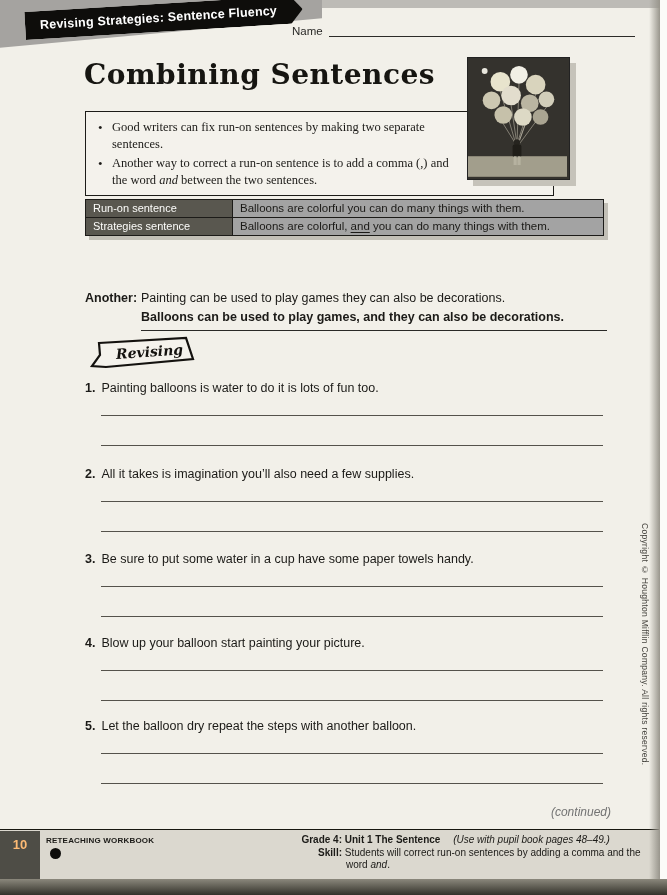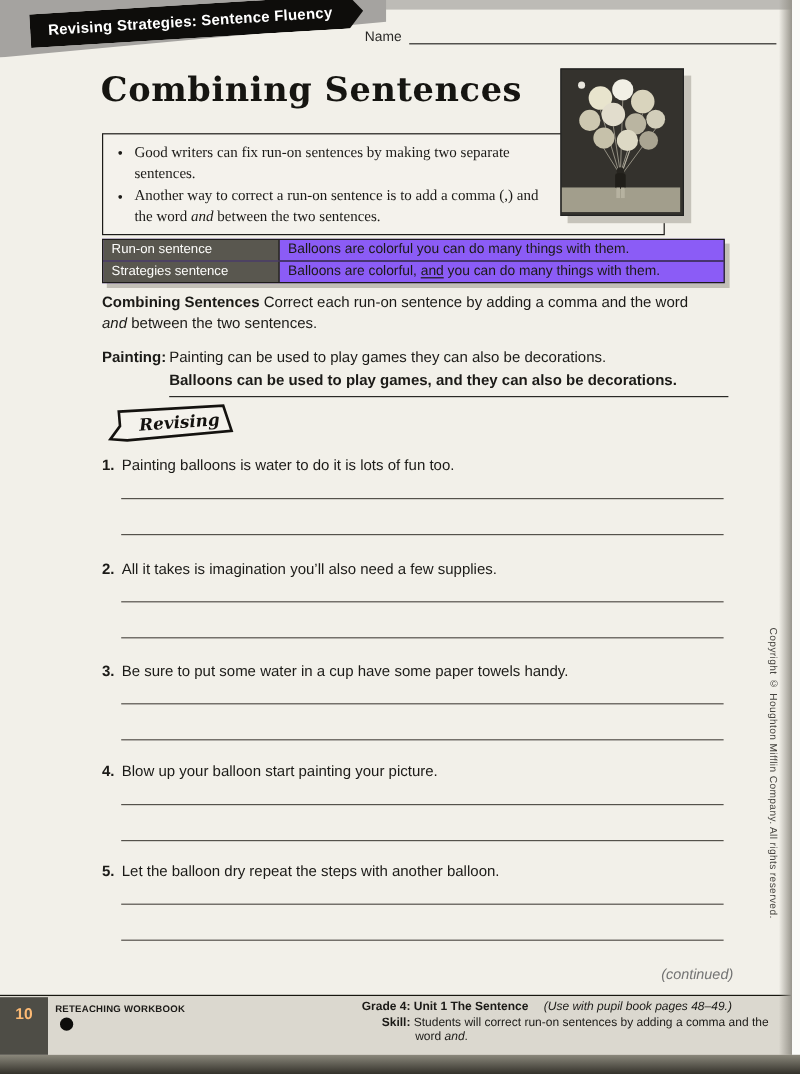--- a/index.html
+++ b/index.html
@@ -15,36 +15,36 @@
     background:linear-gradient(to right,rgba(170,168,160,0),#98958c);}
   .right-white{position:absolute;left:660px;top:0;width:7px;height:879px;background:#fbfbf8;}
   .bottom-strip{position:absolute;left:0;top:879px;width:667px;height:16px;
     background:linear-gradient(#8b887c,#33312a);}
   
   .banner{position:absolute;left:26px;top:12px;width:278px;height:28px;background:#0e0d0b;
     clip-path:polygon(0 0,266px 0,278px 14px,266px 28px,0 28px);
     transform:rotate(-3.5deg);transform-origin:left bottom;}
   .banner span{display:block;line-height:28px;padding-left:15px;color:#fff;
     font-size:12.5px;font-weight:bold;letter-spacing:.2px;}
-  .name-row{position:absolute;left:304px;top:22px;width:343px;display:flex;align-items:flex-end;}
+  .name-row{position:absolute;left:292px;top:22px;width:343px;display:flex;align-items:flex-end;}
   .name-label{font-size:11.5px;color:#2a2927;}
   .name-line{flex:1;height:14px;margin-left:6px;border-bottom:1.2px solid #2c2b28;}
   .title{position:absolute;left:84px;top:58px;margin:0;
     font-family:"DejaVu Serif",serif;font-weight:bold;font-size:28px;letter-spacing:.5px;color:#161511;}
   
   .photo{position:absolute;left:467px;top:57px;width:101px;height:121px;
     box-shadow:6px 6px 0 #c6c3ba;border:1px solid #222;background:#34322d;z-index:3;}
   
   .tips{position:absolute;left:85px;top:111px;width:455px;height:70px;
     border:1.5px solid #1c1b18;background:#f4f2ec;padding:7px 0 6px 12px;z-index:2;}
   .tip{position:relative;width:340px;padding-left:14px;font-size:12.5px;line-height:17px;margin-bottom:2px;font-family:Liberation Serif, serif;}
   .tip::before{content:"•";position:absolute;left:0;top:0;font-size:13px;}
   
   .tbl{position:absolute;left:85px;top:199px;width:517px;border:1px solid #1c1b18;
-    box-shadow:4px 4px 0 #c2bfb6;background:#8b5cf6;z-index:2;}
+    box-shadow:4px 4px 0 #c2bfb6;background:#a3a3a3;z-index:2;}
   .tbl-row{display:flex;height:17px;}
   .tbl-row + .tbl-row{border-top:1px solid #1c1b18;}
   .tbl-label{width:147px;background:#59574f;color:#fdfdfb;font-size:11px;line-height:17px;
     padding-left:7px;border-right:1px solid #1c1b18;box-sizing:border-box;}
   .tbl-text{flex:1;font-size:11.5px;line-height:17px;padding-left:7px;}
   .tbl-text u{text-underline-offset:2px;}
   
   .directions{position:absolute;left:85px;top:244px;width:492px;margin:0;
     font-size:12.5px;line-height:16.5px;}
   .directions b{font-weight:bold;}
@@ -142,26 +142,23 @@
       </div>
     </div>
     <div class="tbl-row">
       <div class="tbl-label">Strategies sentence</div>
       <div class="tbl-text">
         <span>Balloons are colorful, </span><u>and</u><span> you can do many things with them.</span>
       </div>
     </div>
   </div>
 
-  <p class="directions">
-    <b>Combining Sentences</b><span>  Correct each run-on sentence by adding a comma and the word </span><i>and</i><span> between the two sentences.</span>
-  </p>
 
   <div class="example">
-    <span class="example-label">Painting:</span>
+    <span class="example-label">Another:</span>
     <div class="example-body">
       <span>Painting can be used to play games they can also be decorations.</span>
       <span class="example-answer">Balloons can be used to play games, and they can also be decorations.</span>
     </div>
   </div>
 
   <div class="ribbon">
     <svg viewBox="0 0 112 34" width="112" height="34">
       <path d="M11 7 L98 2 L105 23 L18 31 L4 30 L12 19 Z" fill="#f4f2ec" stroke="#14120f" stroke-width="2.2" stroke-linejoin="miter"></path>
       <text x="28" y="21" transform="rotate(-4 56 17)">Revising</text>

